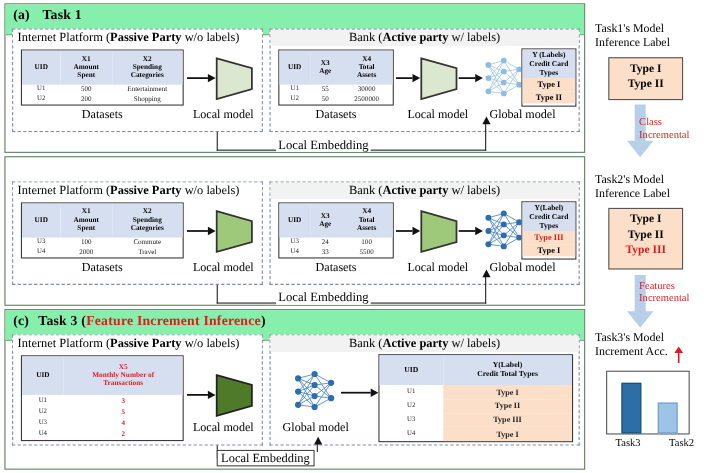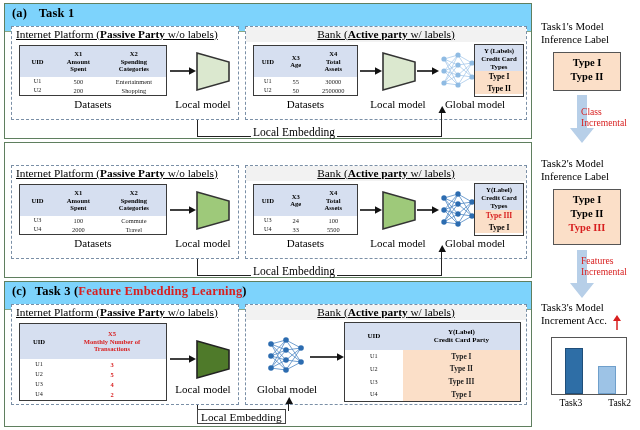--- a/index.html
+++ b/index.html
@@ -5,32 +5,32 @@
   html,body{margin:0;padding:0;}
   body{
     width:640px;height:430px;overflow:hidden;background:#ffffff;
     font-family:"Liberation Serif", serif;color:#000;
   }
   #root{position:relative;width:640px;height:430px;}
 
   
   .panel{position:absolute;border:1.5px solid #5f7f5f;background:#fff;box-sizing:border-box;}
   .panel-head{
-    position:absolute;left:0;top:0;right:0;height:28px;background:#7dd3fc;
+    position:absolute;left:0;top:0;right:0;height:28px;background:#86efac;
     border-bottom:1px solid #8aa882;box-sizing:border-box;
     font-size:12.5px;font-weight:bold;line-height:19px;padding-left:7px;letter-spacing:.2px;
   }
   .panel-head .red{color:#d81f1f;}
   .panel-body{position:absolute;left:0;right:0;top:19px;bottom:0;}
 
   
   .party{position:absolute;border:1.4px dashed #7a8fa6;box-sizing:border-box;background:#fff;}
   .party-title{
     position:absolute;left:0;right:0;top:0;height:15px;line-height:15px;
-    text-align:center;font-size:11.3px;background:#f2f2f2;white-space:nowrap;text-decoration:underline;
+    text-align:center;font-size:11.3px;background:#f2f2f2;white-space:nowrap;
   }
   .party-title.left{text-align:left;padding-left:4px;background:#fff;}
   .party-title b{font-weight:bold;}
 
   
   .dtable{position:absolute;border:1.4px solid #3a3a3a;background:#fff;box-sizing:border-box;}
   .dtable table{border-collapse:collapse;width:100%;height:100%;table-layout:fixed;}
   .dtable th{
     background:#d6dff0;font-size:6.6px;font-weight:bold;line-height:1.12;
     padding:1px 0;text-align:center;vertical-align:middle;
@@ -410,21 +410,21 @@
       <svg style="position:absolute;left:433px;top:83px;" width="9" height="8">
         <polygon points="4.2,0 8,7 0.5,7" fill="#111"></polygon>
       </svg>
       <div class="embed-lbl" style="left:246px;top:103px;">Local Embedding</div>
     </div>
   </div>
 
   <div class="panel" style="left:4px;top:281px;width:528px;height:146px;">
     <div class="panel-head">
       <span>(c)</span>
-      <span style="display:inline-block;width:5px;"></span><span>Task 3 (</span><span class="red">Feature Embedding Learning</span><span>)</span>
+      <span style="display:inline-block;width:5px;"></span><span>Task 3 (</span><span class="red">Feature Increment Inference</span><span>)</span>
     </div>
     <div class="panel-body">
 
       <div class="party" style="left:6px;top:3px;width:228px;height:101px;">
         <div class="party-title left">
           <span>Internet Platform (</span><b>Passive Party</b><span> w/o labels)</span>
         </div>
         <div class="dtable" style="left:7px;top:18px;width:148px;height:78px;">
           <table>
             <tbody>
@@ -517,21 +517,21 @@
 
         <div class="dtable" style="left:98px;top:17px;width:177px;height:80px;">
           <table>
             <tbody>
                 <tr>
               <th class="widehead" style="width:33%">
                 <span>UID</span>
               </th>
               <th class="widehead" style="width:67%">
                 <span>Y(Label)</span><br>
-                <span>Credit Card Party</span>
+                <span>Credit Total Types</span>
               </th>
             </tr>
             <tr>
               <td class="uid">U1</td>
               <td class="labw">Type I</td>
             </tr>
             <tr>
               <td class="uid">U2</td>
               <td class="labw">Type II</td>
             </tr>

